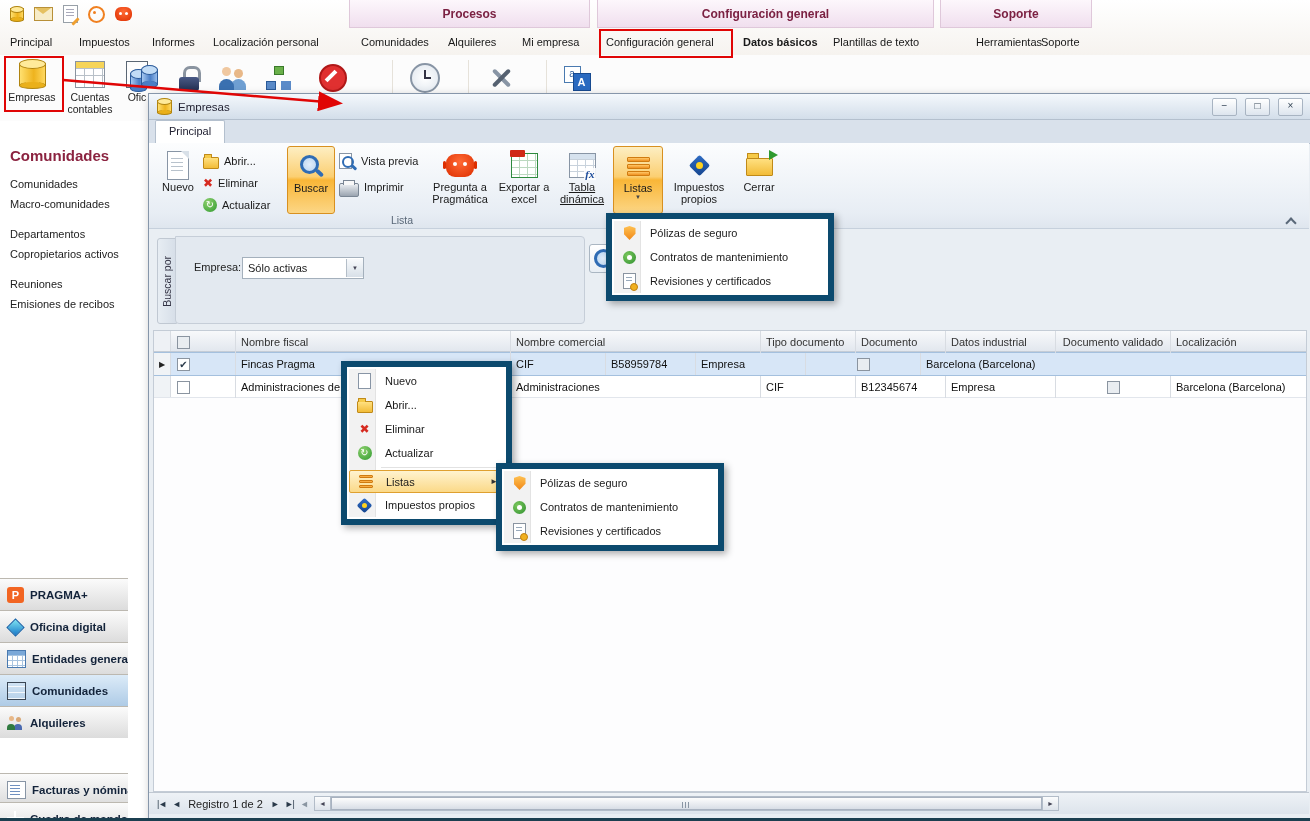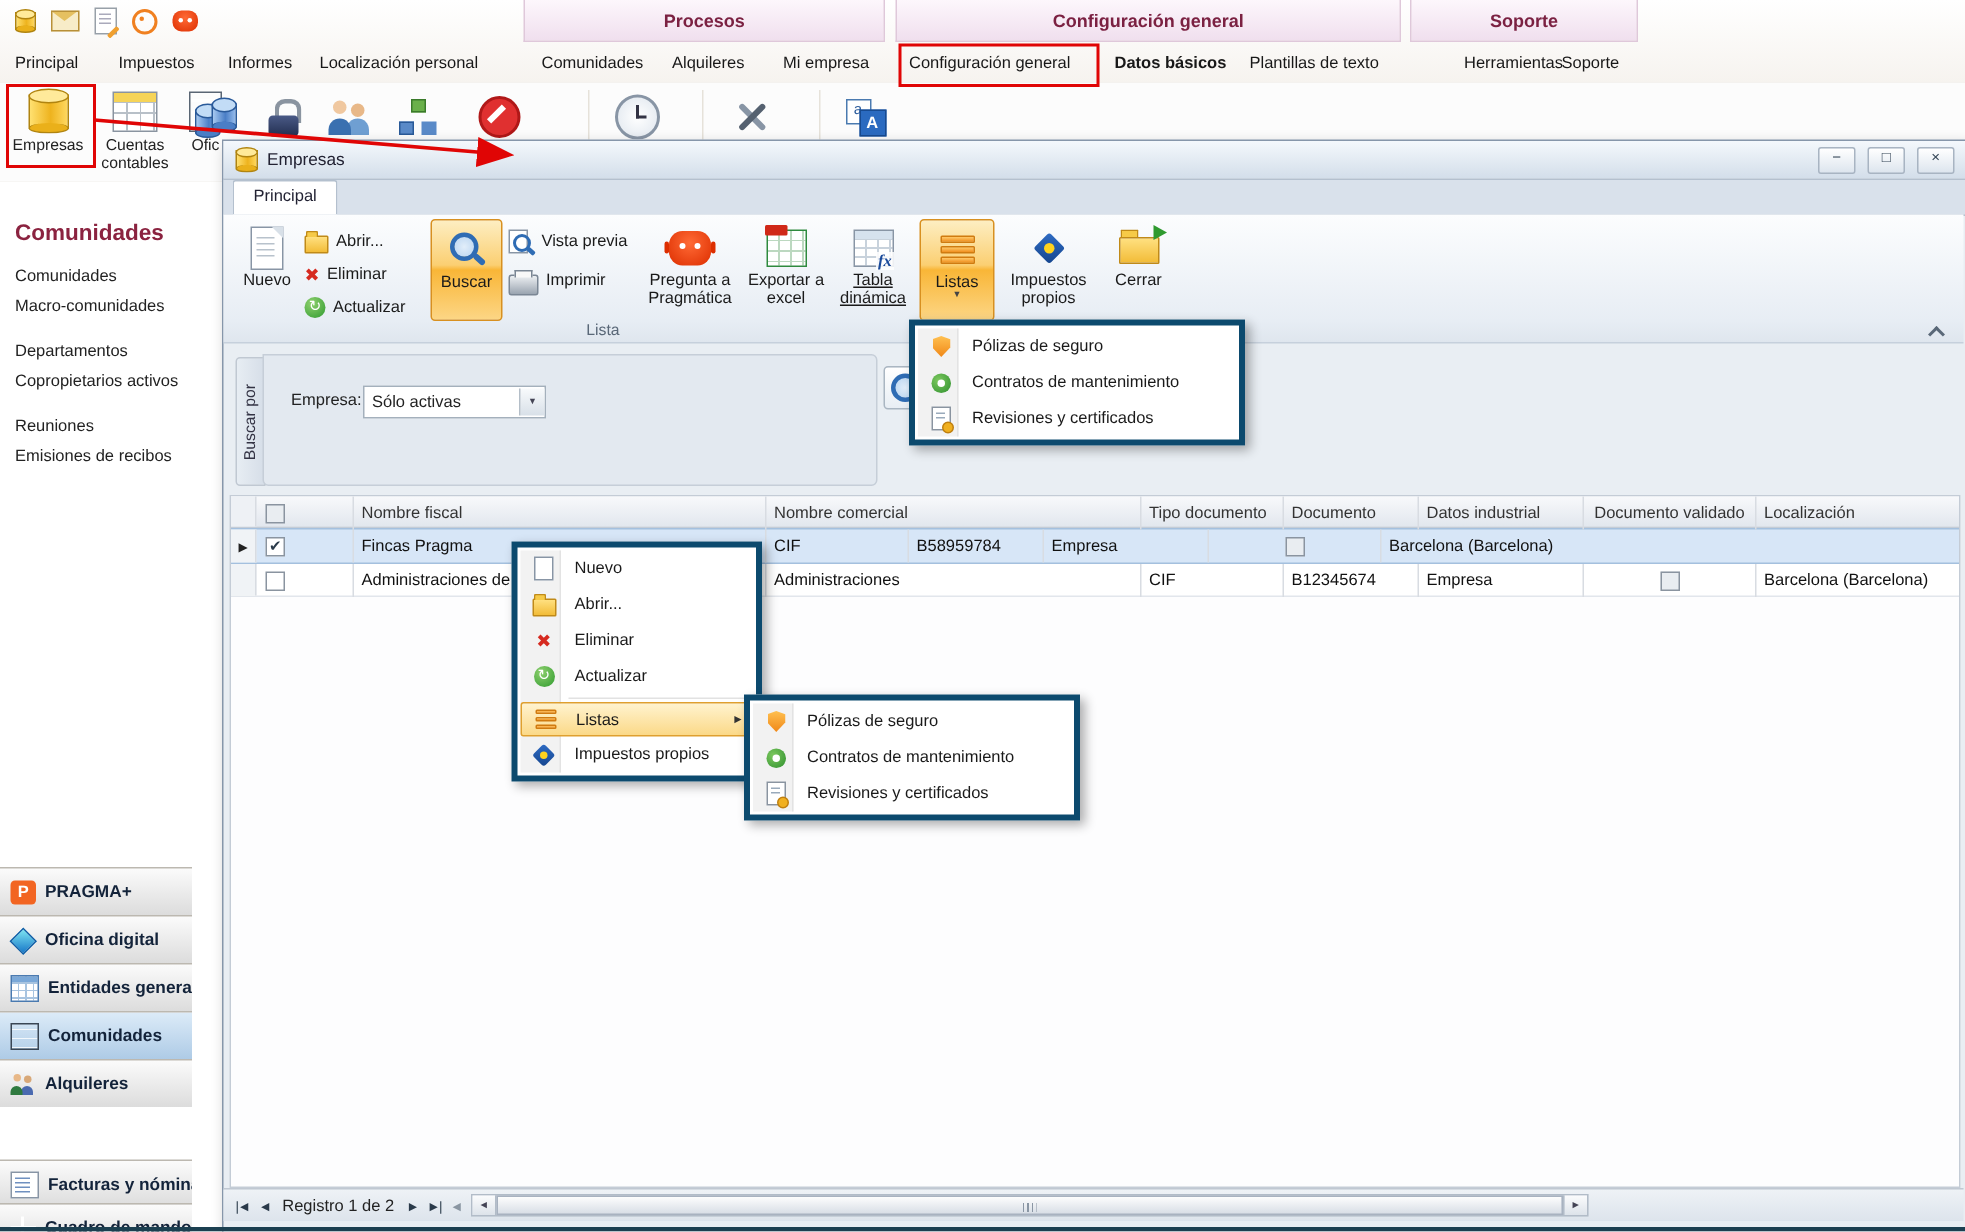--- a/index.html
+++ b/index.html
@@ -202,21 +202,21 @@
   .nav-g{font-size:9px;color:#2a3a4a;letter-spacing:-1px;cursor:default;}
   .nav-g.dim{color:#8a96a2;}
   .rec{font-size:11px;color:#222;margin:0 2px;}
   .hscroll{position:absolute;left:165px;top:3px;width:745px;height:15px;background:#d6dde6;border:1px solid #b2bcc8;display:flex;align-items:stretch;box-sizing:border-box;}
   .harr{width:15px;display:flex;align-items:center;justify-content:center;font-size:7px;color:#445;background:linear-gradient(#fbfcfd,#dde3ea);border-right:1px solid #b2bcc8;}
   .harr.r{border-right:none;border-left:1px solid #b2bcc8;}
   .hthumb{position:relative;flex:1;background:linear-gradient(#fdfdfd,#d8dee6);border:1px solid #a8b2c0;margin:0;}
   .hthumb::after{content:"";position:absolute;left:50%;top:4px;width:9px;height:6px;margin-left:-5px;background:repeating-linear-gradient(90deg,#8a96a4 0 1px,transparent 1px 3px);}
 
   
-  .menu{position:absolute;background:#fff;border:4px solid #0c4a6e;box-shadow:3px 3px 7px rgba(0,0,0,.32);padding:2px;z-index:30;}
+  .menu{position:absolute;background:#fff;border:6px solid #0c4a6e;box-shadow:3px 3px 7px rgba(0,0,0,.32);padding:2px;z-index:30;}
   .menu .strip{position:absolute;left:2px;top:2px;bottom:2px;width:26px;background:#f2f2f2;border-right:1px solid #e3e3e3;}
   .mi{position:relative;height:24px;display:flex;align-items:center;padding-left:36px;padding-right:14px;font-size:11px;color:#1a1a1a;white-space:nowrap;box-sizing:border-box;}
   .mi .ic{position:absolute;left:7px;width:17px;display:flex;justify-content:center;}
   .mi.hl{background:linear-gradient(#fff3cf,#fbd988);border:1px solid #dfa02f;border-radius:2px;height:23px;}
   .mi .subarr{position:absolute;right:5px;font-size:8px;color:#333;}
   .msep{height:1px;background:#e2e2e2;margin:2px 2px 2px 32px;}
 
   
   .annobox{position:absolute;border:2px solid #e00505;z-index:90;pointer-events:none;}
   .annosvg{position:absolute;left:0;top:0;z-index:91;pointer-events:none;}

